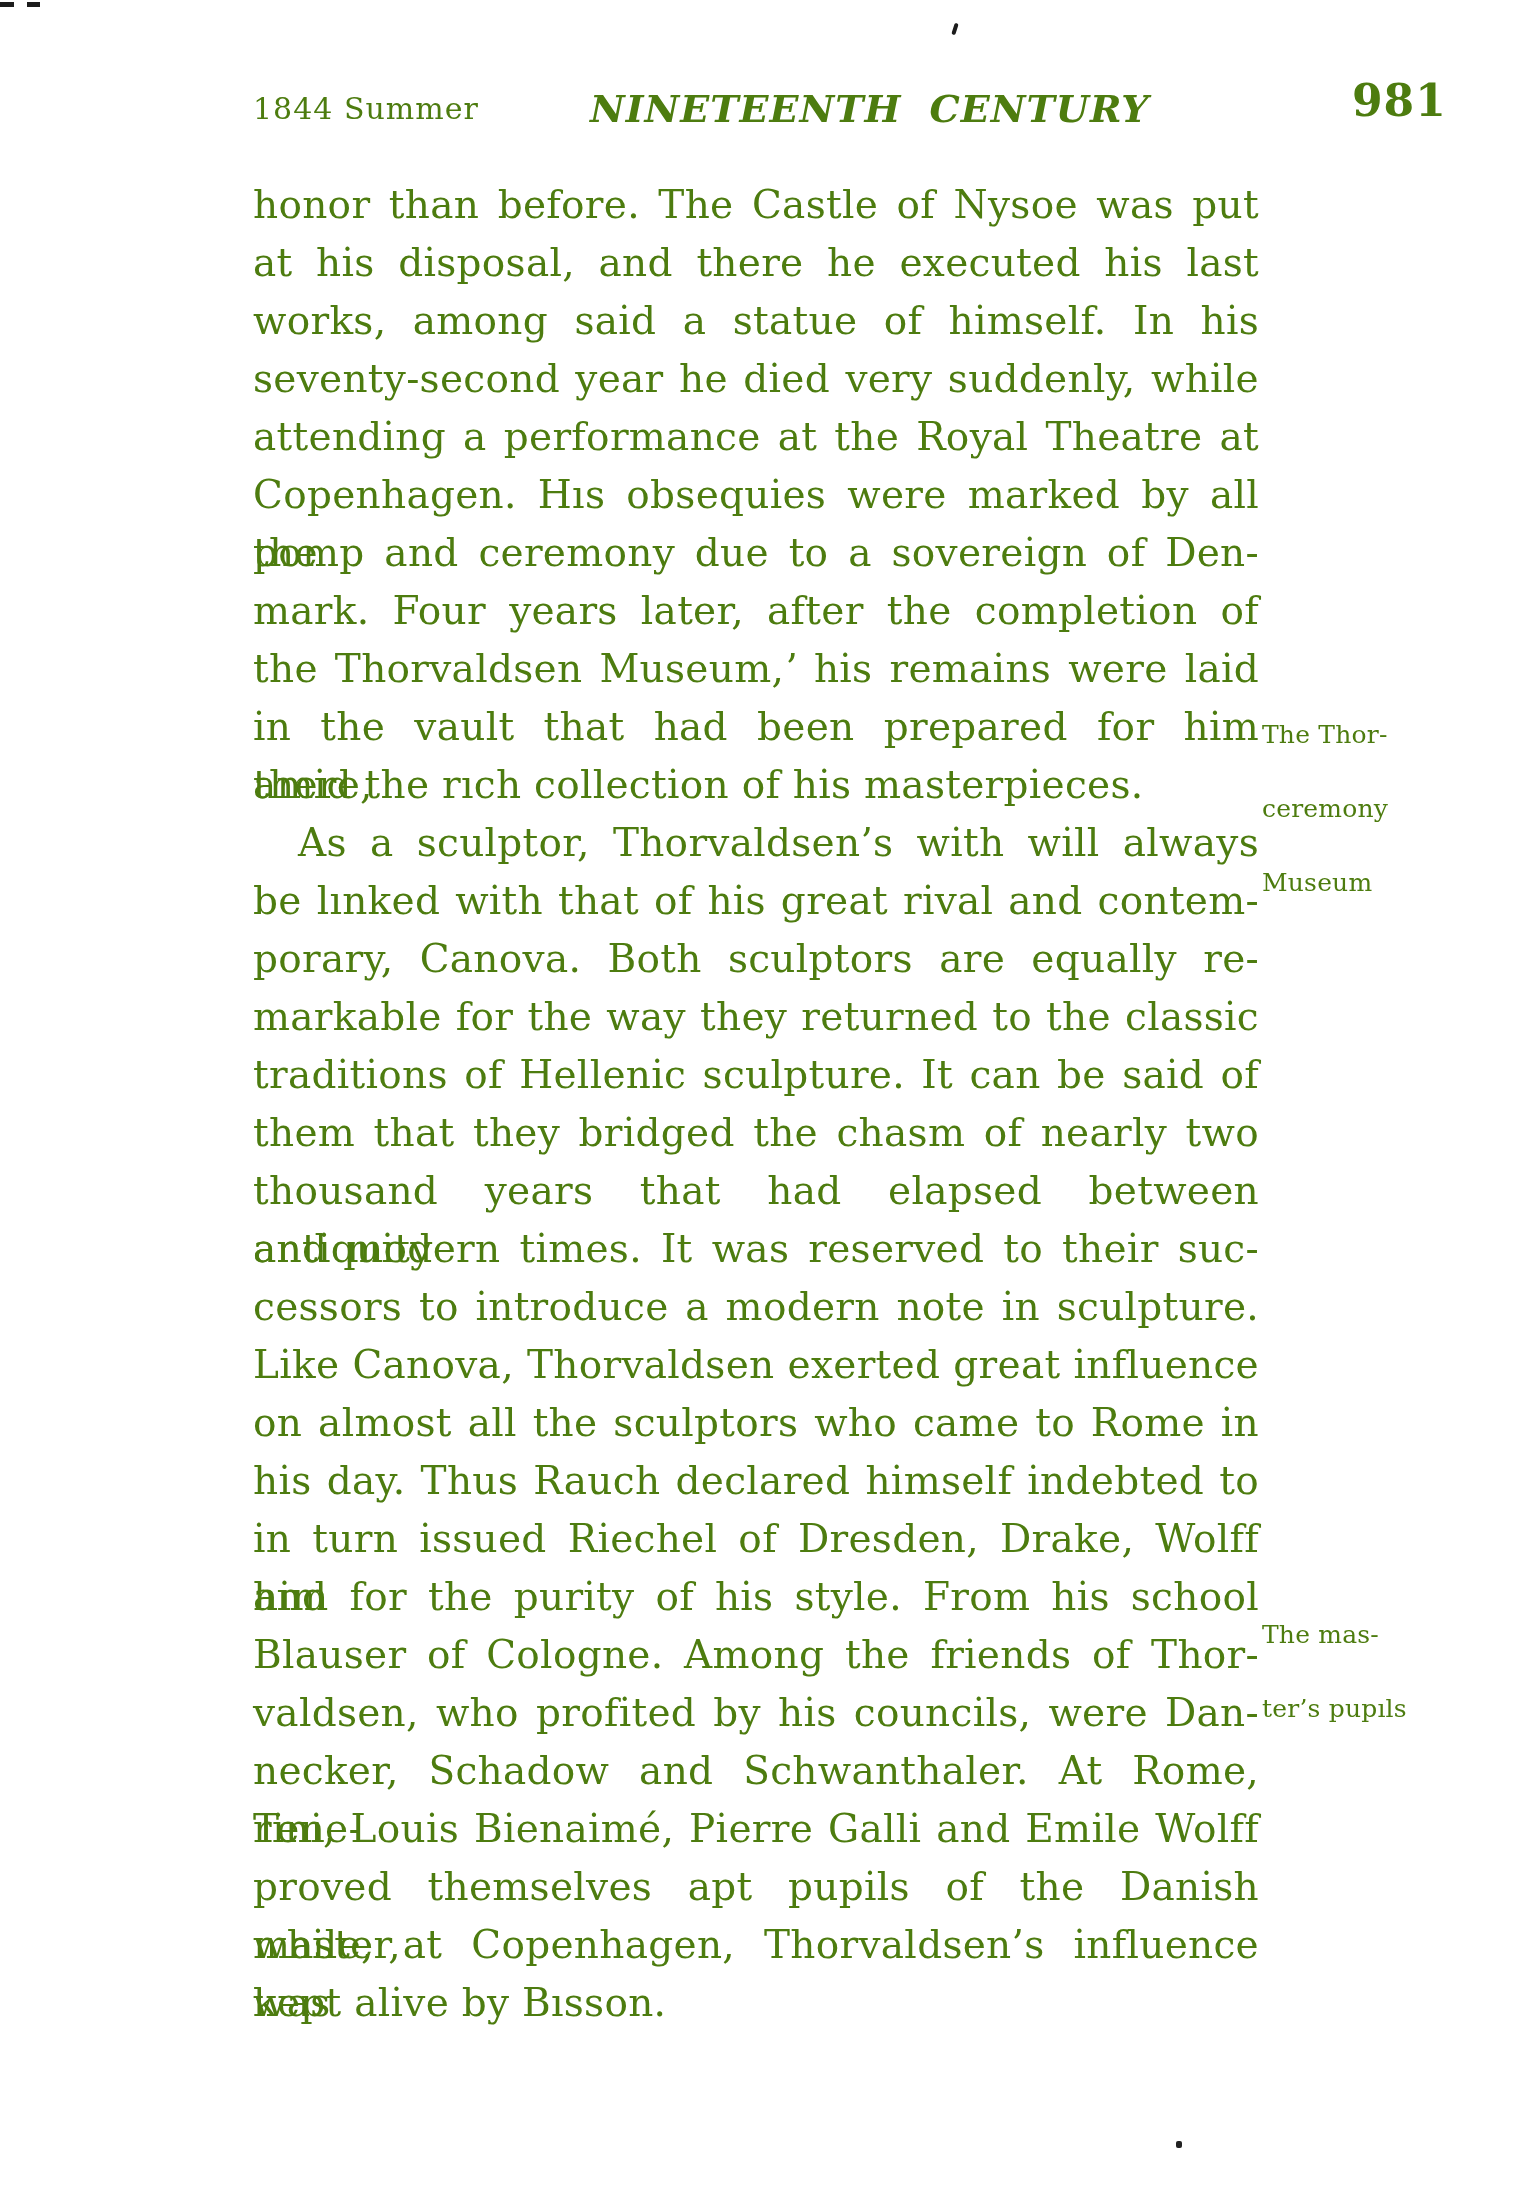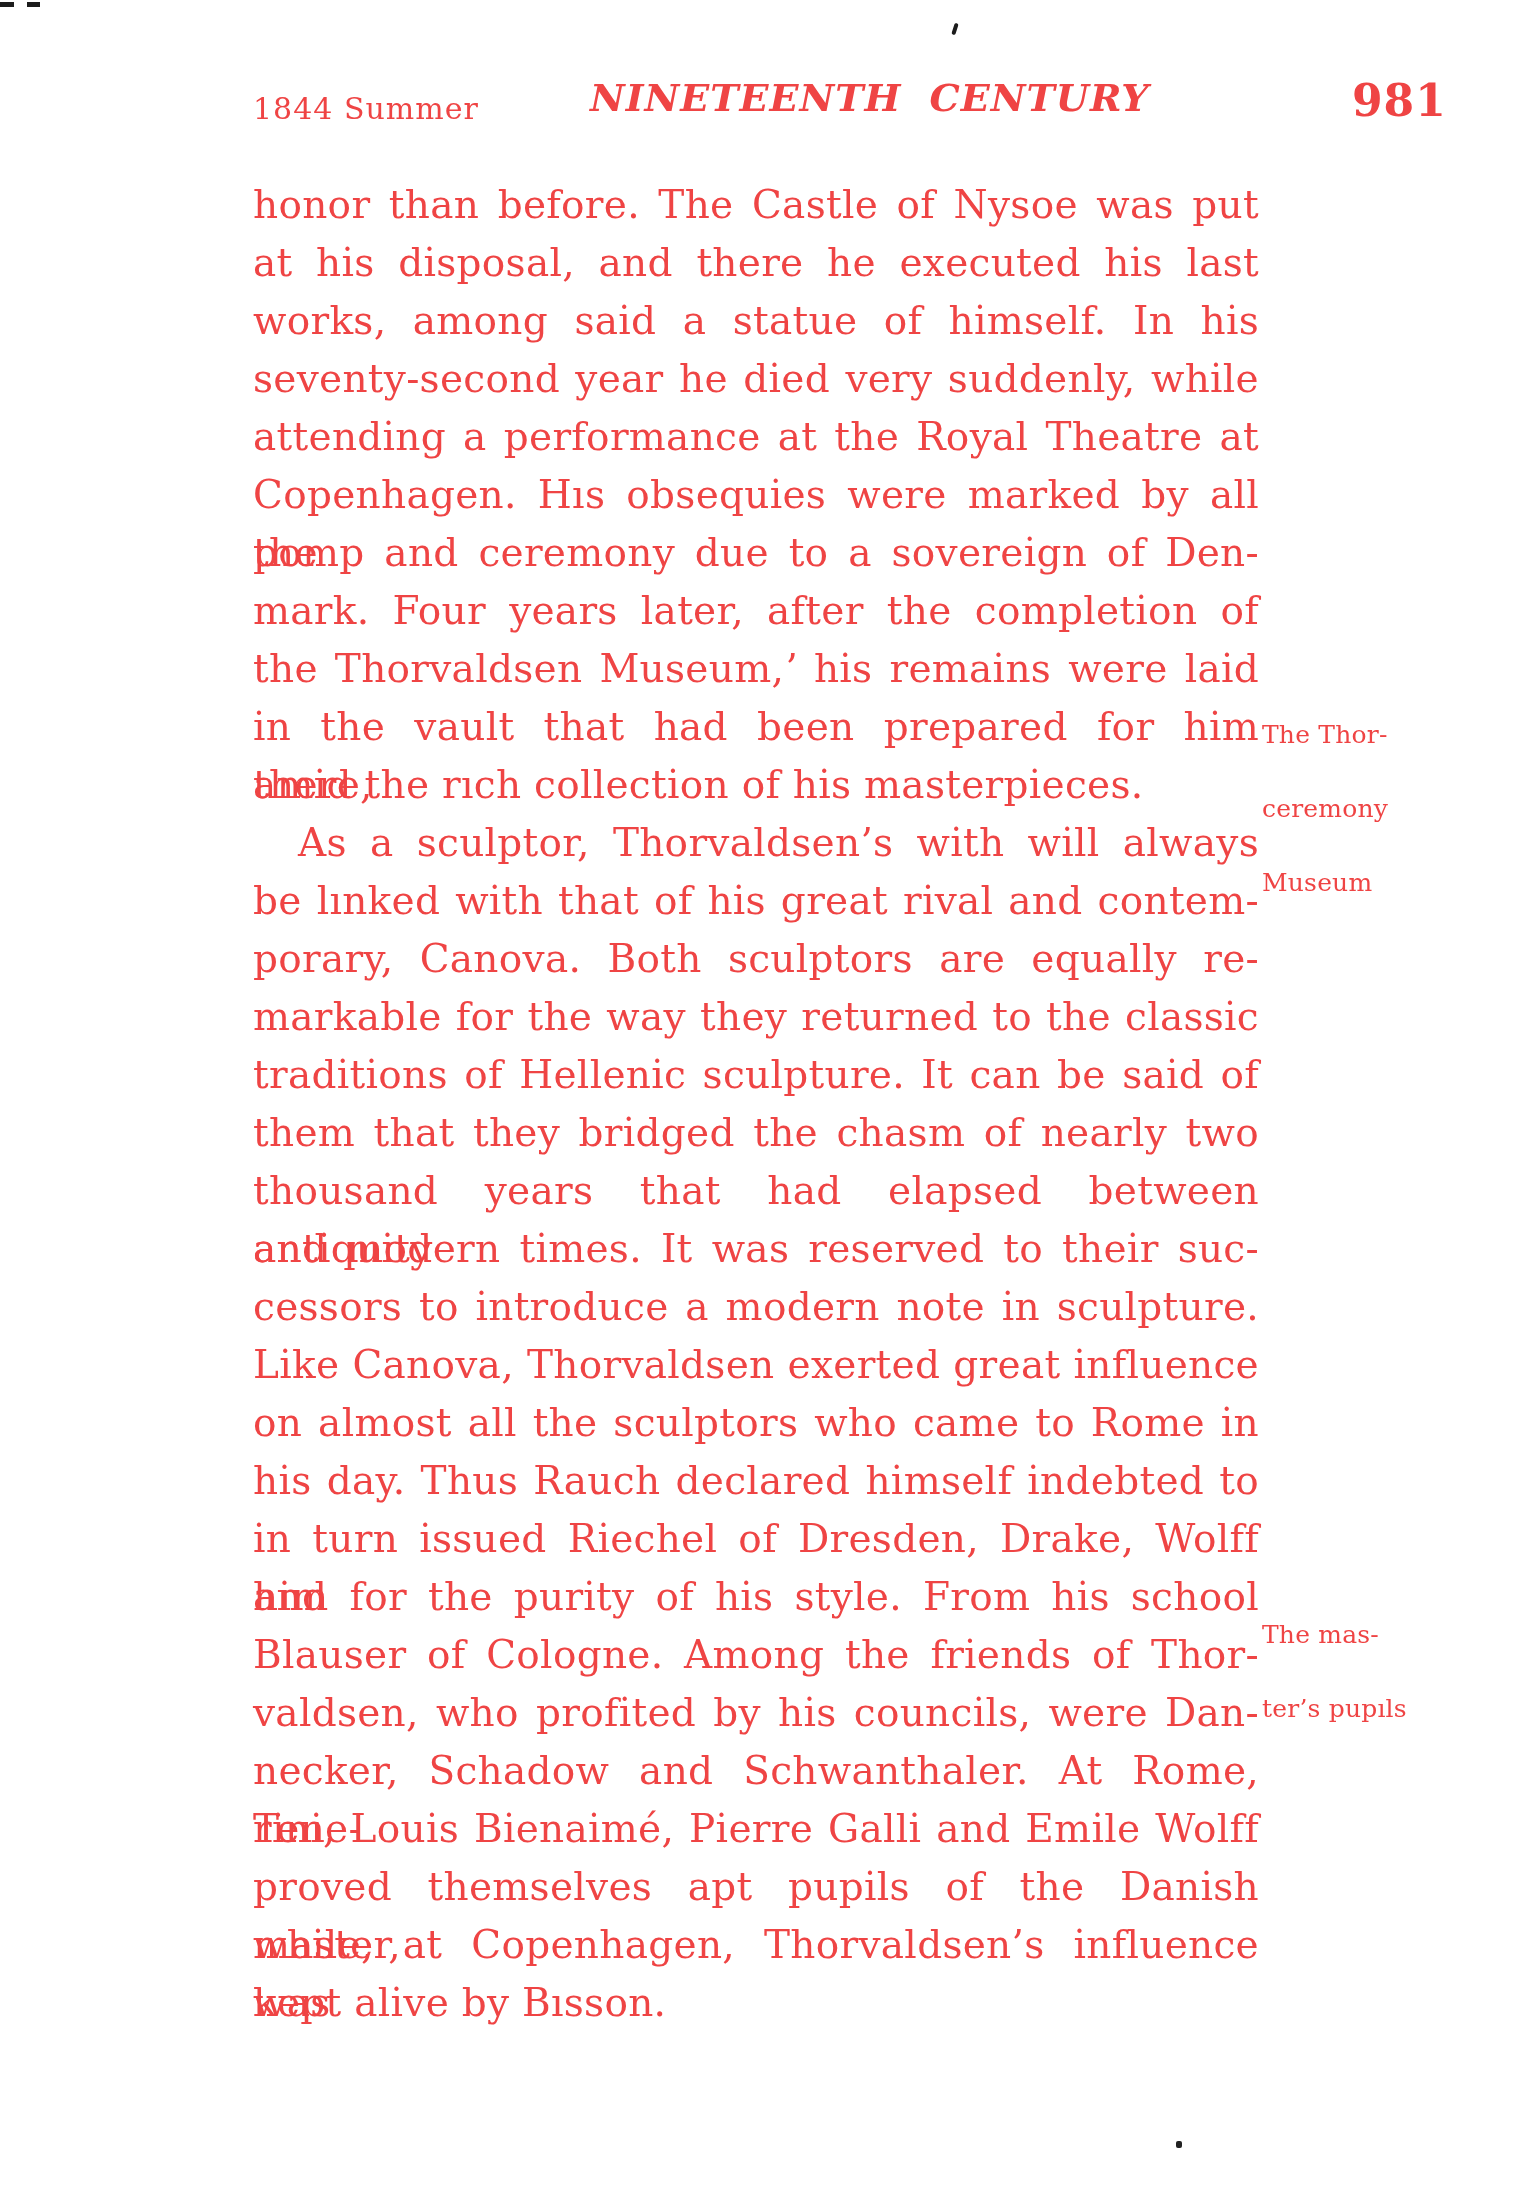--- a/index.html
+++ b/index.html
@@ -2,30 +2,30 @@
 <html><head>
 <meta charset="utf-8">
 <style>
   html,body{margin:0;padding:0;background:#888;}
   .page{
     position:relative;
     width:1514px;height:2199px;
     background:#ffffff;
     overflow:hidden;
     font-family:"DejaVu Serif", serif;
-    color:#ef4444;
+    color:#4d7c0f;
   }
   
   .hdr-date{
     position:absolute;left:253px;top:92px;
     font-size:30px;line-height:34px;letter-spacing:1px;
     white-space:nowrap;
   }
   .hdr-title{
-    position:absolute;left:590px;top:76px;width:500px;
+    position:absolute;left:590px;top:87px;width:500px;
     font-size:38px;line-height:44px;
     font-style:italic;font-weight:bold;
     letter-spacing:1px;word-spacing:14px;
     text-align:left;white-space:nowrap;
   }
   .hdr-page{
     position:absolute;left:1352px;top:77px;
     font-size:44px;line-height:48px;font-weight:bold;
     letter-spacing:1px;
   }

